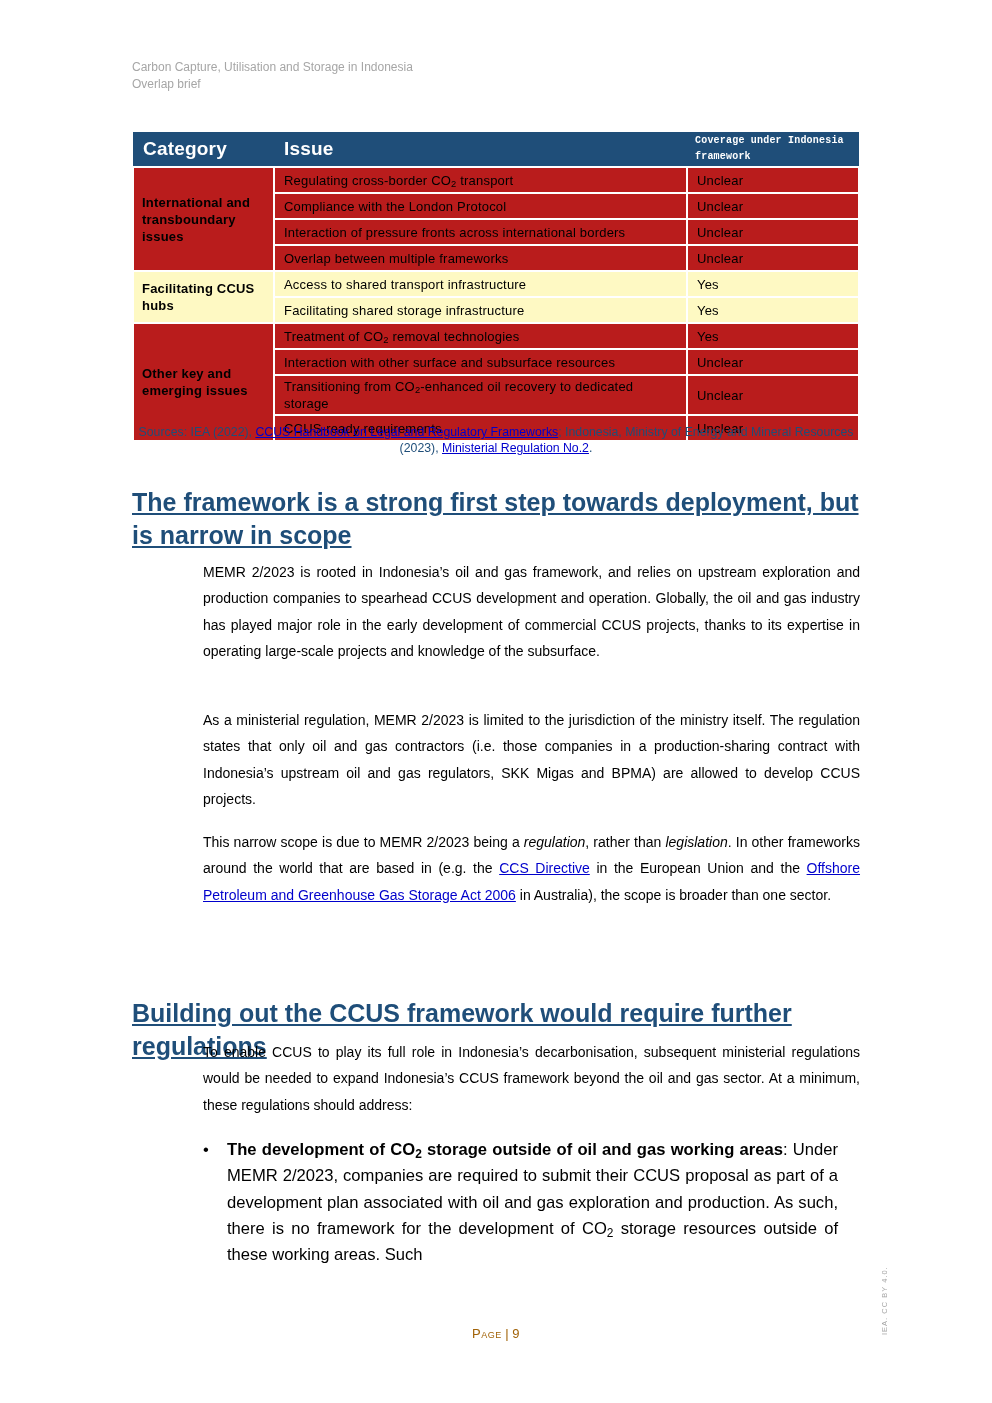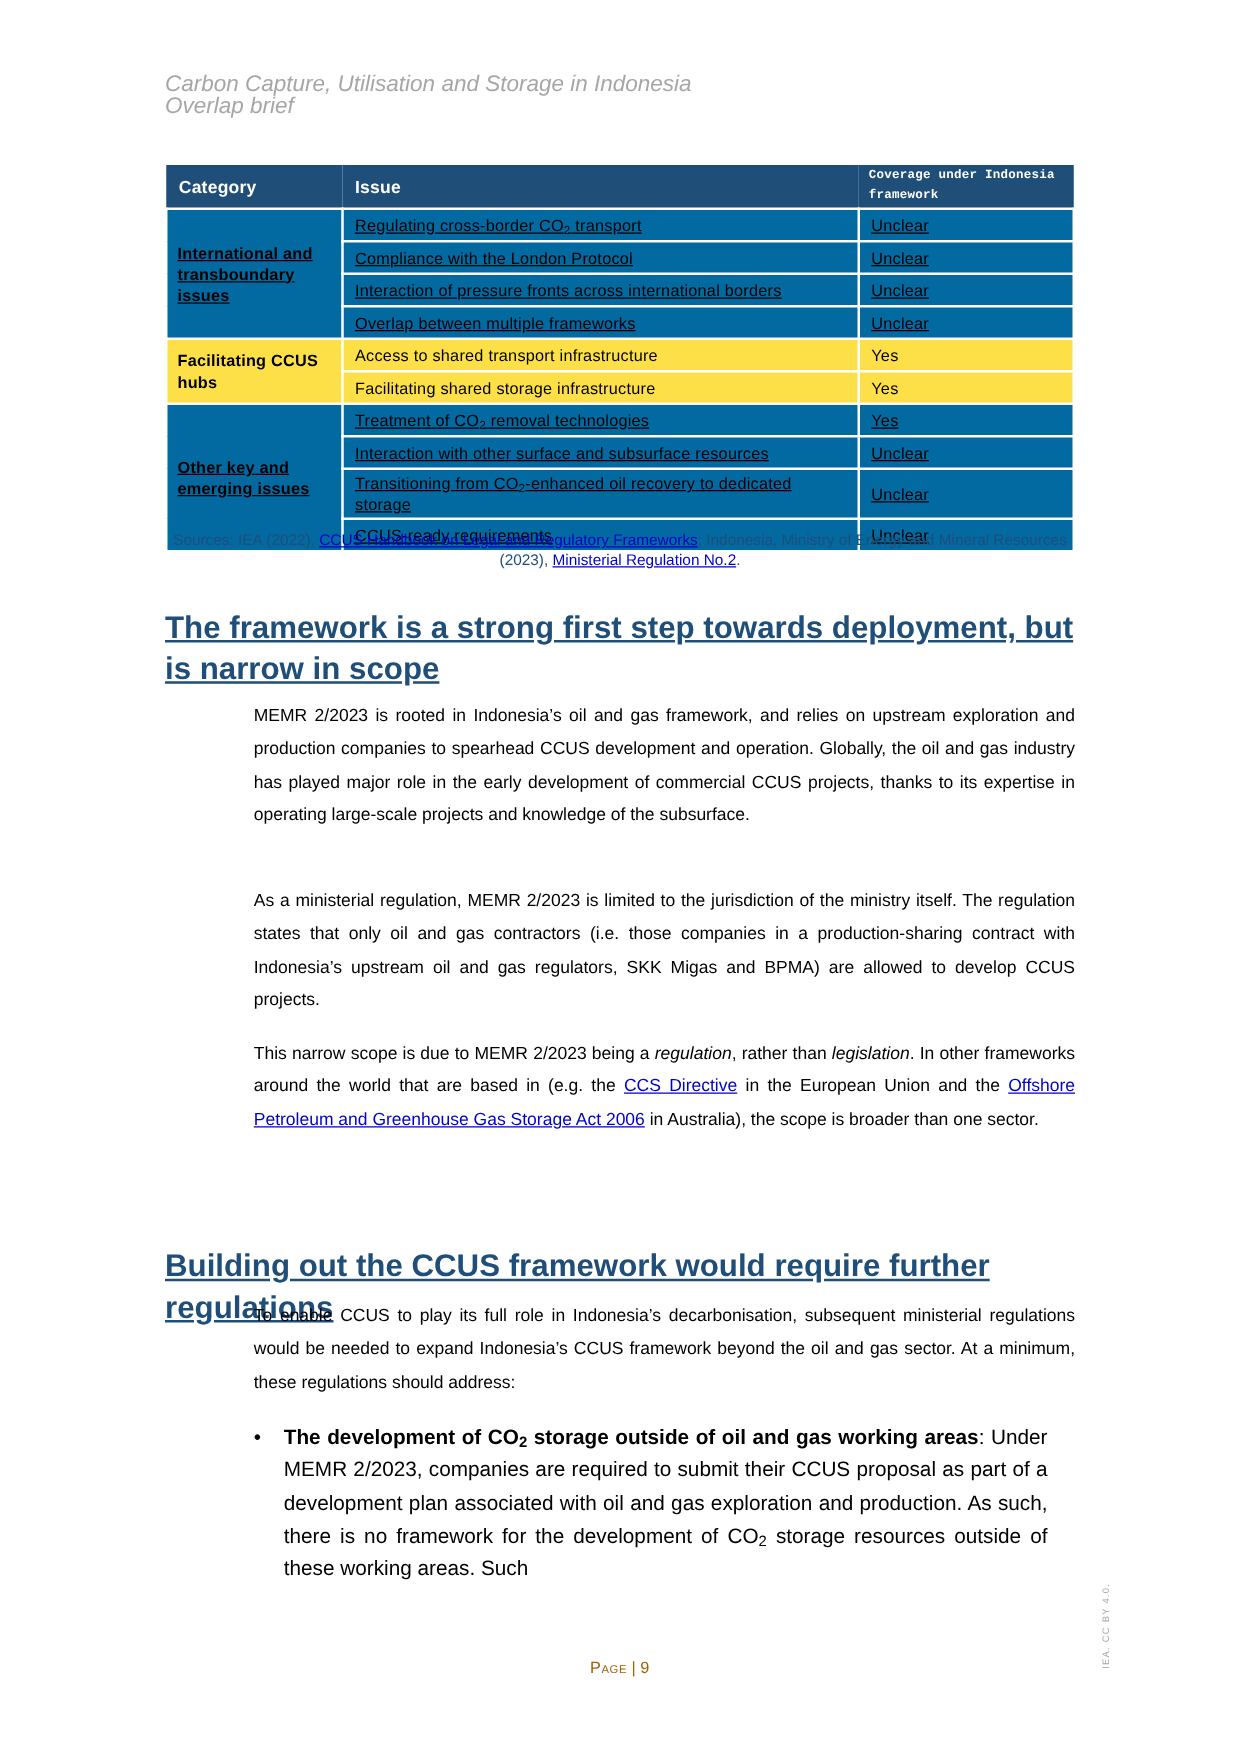--- a/index.html
+++ b/index.html
@@ -1,25 +1,25 @@
 <!DOCTYPE html>
 <html><head>
 <meta charset="utf-8">
 <style>
   html, body { margin: 0; padding: 0; background: #ffffff; }
   body { width: 992px; height: 1403px; position: relative; overflow: hidden; font-family: "Liberation Sans", sans-serif; color: #000; }
-  .running-header { position: absolute; left: 132px; top: 59px; font-size: 18px; line-height: 17px; color: #a6a6a6; font-style: italic; }
+  .running-header { position: absolute; left: 132px; top: 59px; font-size: 12px; line-height: 17px; color: #a6a6a6; }
   table.cov { position: absolute; left: 132px; top: 132px; width: 728px; border-collapse: collapse; font-size: 13px; letter-spacing: 0.2px; }
-  table.cov th { background: #1f4e79; color: #fff; font-weight: bold; text-align: left; padding: 0 10px; height: 34px; font-size: 14px; line-height: 16px; border: 0; }
+  table.cov th { background: #1f4e79; color: #fff; font-weight: bold; text-align: left; padding: 0 10px; height: 34px; font-size: 19px; line-height: 16px; border: 0; }
   table.cov th.cov-col { padding-left: 8px; font-size: 10px; font-family: Liberation Mono, monospace; }
   table.cov td { padding: 2px 9px 2px 9px; line-height: 17px; height: 20px; border: 2px solid #fff; vertical-align: middle; }
   table.cov td.cat { font-weight: bold; padding-left: 8px; color: #000; }
   table.cov td.val { text-align: left; }
-  tr.shaded td { background: #0369a1; text-decoration: underline; }
-  tr.plain td { background: #fde047; border-color: #fff; }
+  tr.shaded td { background: #b91c1c; }
+  tr.plain td { background: #fef9c3; border-color: #fff; }
   .sub { font-size: 0.72em; vertical-align: -0.25em; line-height: 0; }
   .sources { position: absolute; left: 132px; top: 424px; width: 728px; font-size: 12.3px; line-height: 16px; color: #1f4e79; text-align: center; }
   a.lnk { color: #0000cc; text-decoration: underline; }
   h2 { position: absolute; left: 132px; margin: 0; width: 740px; font-size: 25px; line-height: 33px; color: #1f4e79; font-weight: bold; text-decoration: underline; }
   .para { position: absolute; left: 203px; width: 657px; margin: 0; font-size: 14px; line-height: 26.3px; text-align: justify; }
   .bullet { position: absolute; left: 203px; top: 1137px; width: 635px; font-size: 16.6px; line-height: 26.3px; text-align: justify; }
   .bullet .dot { position: absolute; left: 0; top: 0; }
   .bullet .btext { margin-left: 24px; }
   .page-num { position: absolute; left: 472px; top: 1326px; font-size: 13px; color: #a16207; }
   .page-num .sc { font-variant: small-caps; letter-spacing: 0.5px; }

